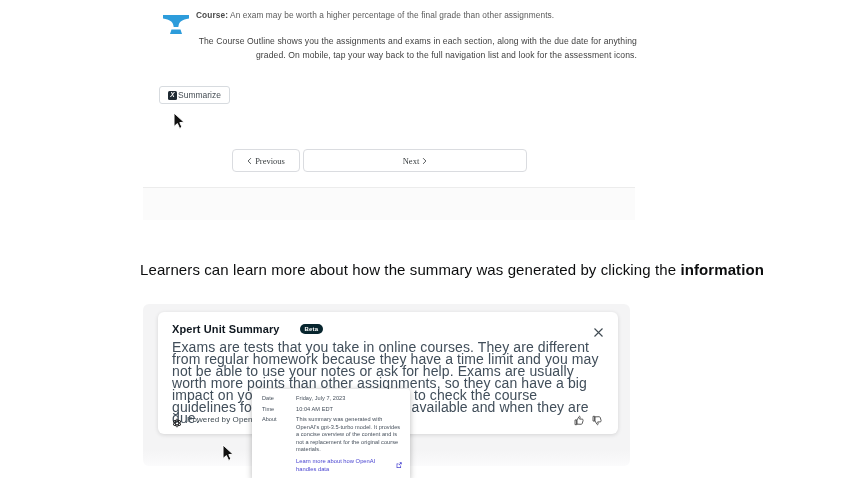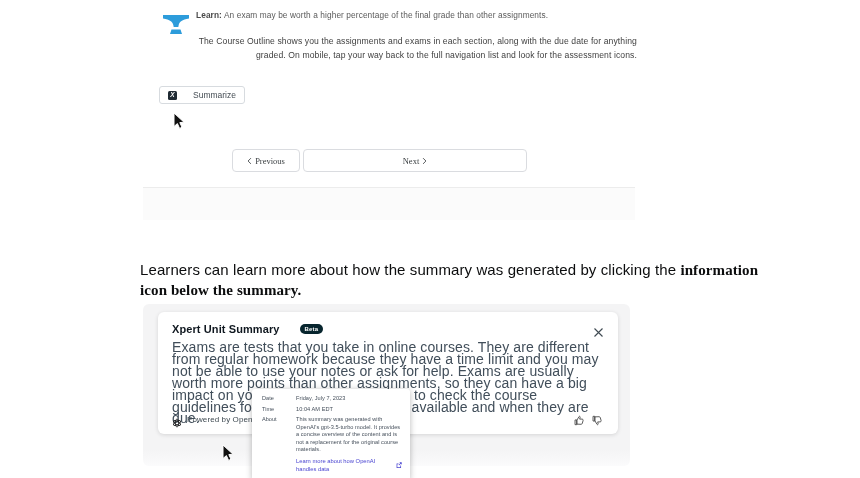--- a/index.html
+++ b/index.html
@@ -17,21 +17,21 @@
   }
   .weight-line b { color:#4a4a4a; }
   .outline-par {
     position:absolute; left:153px; top:35px; width:484px;
     font-size:8.6px; line-height:13.5px; color:#3f3f3f; text-indent:42px;
     letter-spacing:.1px;
     text-align:right;
   }
   .summarize-btn {
     position:absolute; left:159px; top:86px; height:18px; padding:0 8px;
-    display:flex; align-items:center; gap:16px;
+    display:flex; align-items:center; gap:1px;
     background:#fff; border:1px solid #d7dbdf; border-radius:3px;
     font-family:inherit; font-size:8.5px; color:#454d54; cursor:pointer;
   }
   .xpert-box {
     width:9px; height:9px; background:#1f2a33; border-radius:1.5px;
     color:#fff; font-size:6.5px; font-weight:bold; font-style:italic;
     display:flex; align-items:center; justify-content:center; line-height:1;
   }
   .nav-btn {
     position:absolute; top:149px; height:23px;
@@ -43,21 +43,21 @@
   .next-btn { left:303px; width:224px;justify-content:center; }
   .chev { display:block; }
   .top-divider { position:absolute; left:143px; top:187px; width:492px; height:1px; background:#ececec; }
   .faint-block { position:absolute; left:143px; top:188px; width:492px; height:32px; background:#fbfbfb; }
 
   
   .caption {
     position:absolute; left:140px; top:260px; width:625px;
     font-size:15px; line-height:20px; color:#0c0d0e; letter-spacing:.1px;
   }
-  .caption strong { font-weight:700;font-family:Liberation Serif, serif; }
+  .caption strong { font-weight:700; }
 
   
   .demo-area {
     position:absolute; left:143px; top:304px; width:487px; height:162px;
     background:linear-gradient(#f4f4f5 90%, #fbfbfc); border-radius:6px;
   }
   .summary-card {
     position:absolute; left:15px; top:8px; width:460px; height:122px;
     background:#fff; border-radius:6px; box-shadow:0 1px 4px rgba(0,0,0,.13);
     padding:11px 14px 9px; z-index:1;
@@ -112,21 +112,21 @@
 
 <div class="page">
 
   <span class="anvil-icon">
     <svg viewBox="0 0 28 23" width="28" height="23">
       <path d="M1 2 h26 v3.5 c-7 1.2 -9.5 3 -10.3 6.5 l-0.4 2 h-4.6 l-0.4 -2 C10.5 8.5 8 6.7 1 5.5 Z" fill="#2D9CDB"></path>
       <path d="M9.5 16.5 h9 l1.5 4.5 h-12 z" fill="#2D9CDB"></path>
     </svg>
   </span>
 
-  <div class="weight-line"><b>Learn:</b><span> An exam may be worth a higher percentage of the final grade than other assignments.</span></div>
+  <div class="weight-line"><b>Course:</b><span> An exam may be worth a higher percentage of the final grade than other assignments.</span></div>
 
   <p class="outline-par">The Course Outline shows you the assignments and exams in each section, along with the due date for anything graded. On mobile, tap your way back to the full navigation list and look for the assessment icons.</p>
 
   <button class="summarize-btn">
     <span class="xpert-box">X</span>
     <span>Summarize</span>
   </button>
 
   <span class="cursor cursor-1">
     <svg viewBox="0 0 12 18" width="12" height="18">
@@ -144,21 +144,21 @@
   <button class="nav-btn next-btn">
     <span>Next</span>
     <svg class="chev" viewBox="0 0 7 10" width="5" height="8">
         <polyline points="1.5,1 5.5,5 1.5,9" fill="none" stroke="#3c4043" stroke-width="1.2"></polyline>
       </svg>
   </button>
 
   <div class="top-divider"></div>
   <div class="faint-block"></div>
 
-  <p class="caption"><span>Learners can learn more about how the summary was generated by clicking the </span><strong>information</strong><br><strong>icon below the summary.</strong></p>
+  <p class="caption"><span>Learners can learn more about how the summary was generated by clicking the </span><strong>information</strong><br></p>
 
   <div class="demo-area">
 
     <div class="summary-card">
       <div class="card-head">
         <span class="card-title">Xpert Unit Summary</span>
         <span class="beta-badge">Beta</span>
         <span class="close-btn">
           <svg viewBox="0 0 11 11" width="11" height="11">
               <path d="M1.5 1.5 L9.5 9.5 M9.5 1.5 L1.5 9.5" stroke="#3f4a52" stroke-width="1.1"></path>

